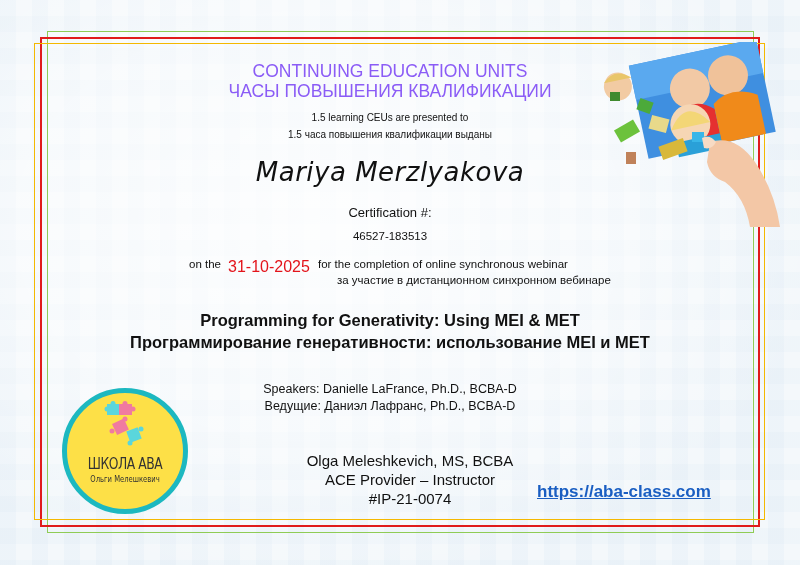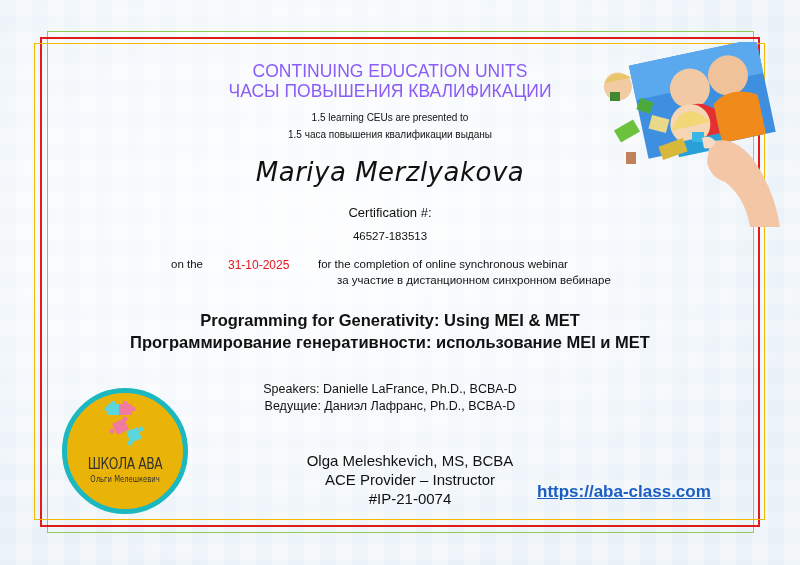--- a/index.html
+++ b/index.html
@@ -29,36 +29,36 @@
   .txt { position:absolute; text-align:center; white-space:nowrap; }
   .title { left:180px; width:420px; font-size:17.5px; line-height:20px; color:#8b5cf6; }
   .sub { left:200px; width:380px; font-size:10px; line-height:17px; }
   .name {
     left:200px; width:380px; top:157px;
     font-family:"DejaVu Sans", sans-serif; font-style:italic;
     font-size:26px; letter-spacing:0.5px; color:#111;
   }
   .cert-label { left:290px; width:200px; top:205px; font-size:13px; }
   .cert-num { left:290px; width:200px; top:230px; font-size:11.5px; }
-  .on-the { left:171px; top:258px; font-size:11.5px; text-align:left; }
-  .date { left:228px; top:258px; font-size:12px; color:#e3141b; text-align:right; }
+  .on-the { left:189px; top:258px; font-size:11.5px; text-align:left; }
+  .date { left:228px; top:258px; font-size:16px; color:#e3141b; text-align:right; }
   .for-line { left:318px; top:258px; font-size:11.5px; text-align:center; }
   .for-line-ru { left:318px; top:274px; font-size:11.5px; text-align:left;margin-left:19px; }
   .webinar { left:100px; width:580px; font-size:16.5px; font-weight:bold; line-height:22px; }
   .speaker { left:230px; width:320px; font-size:12.5px; line-height:16px; }
   .instructor { left:260px; width:300px; font-size:15px; line-height:18px; }
   .link {
     position:absolute; left:537px; top:482px;
     font-size:17px; color:#1a5ec2; text-decoration:underline; white-space:nowrap;font-weight:bold;
   }
 
   .logo {
     position:absolute; left:62px; top:388px; width:126px; height:126px;
     box-sizing:border-box; border-radius:50%;
-    border:5px solid #1cb8c0; background:#eab308;
+    border:5px solid #1cb8c0; background:#fde047;
   }
   .logo-title {
     position:absolute; left:0; width:100%; top:62px; text-align:center;
     font-family:"DejaVu Sans", sans-serif; font-size:15px; letter-spacing:-0.5px; color:#333;
     transform:scaleX(0.82);
   }
   .logo-sub {
     position:absolute; left:0; width:100%; top:82px; text-align:center;
     font-family:"DejaVu Sans", sans-serif; font-size:8px; color:#333;
     transform:scaleX(0.85);

